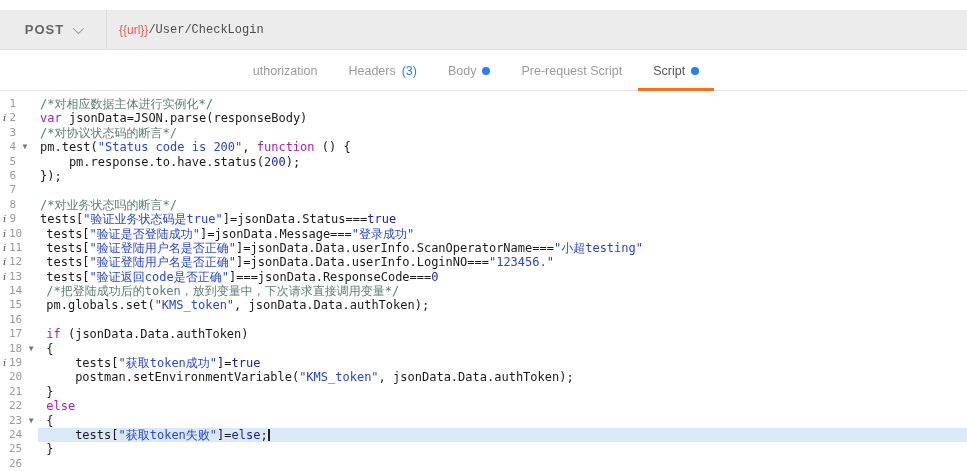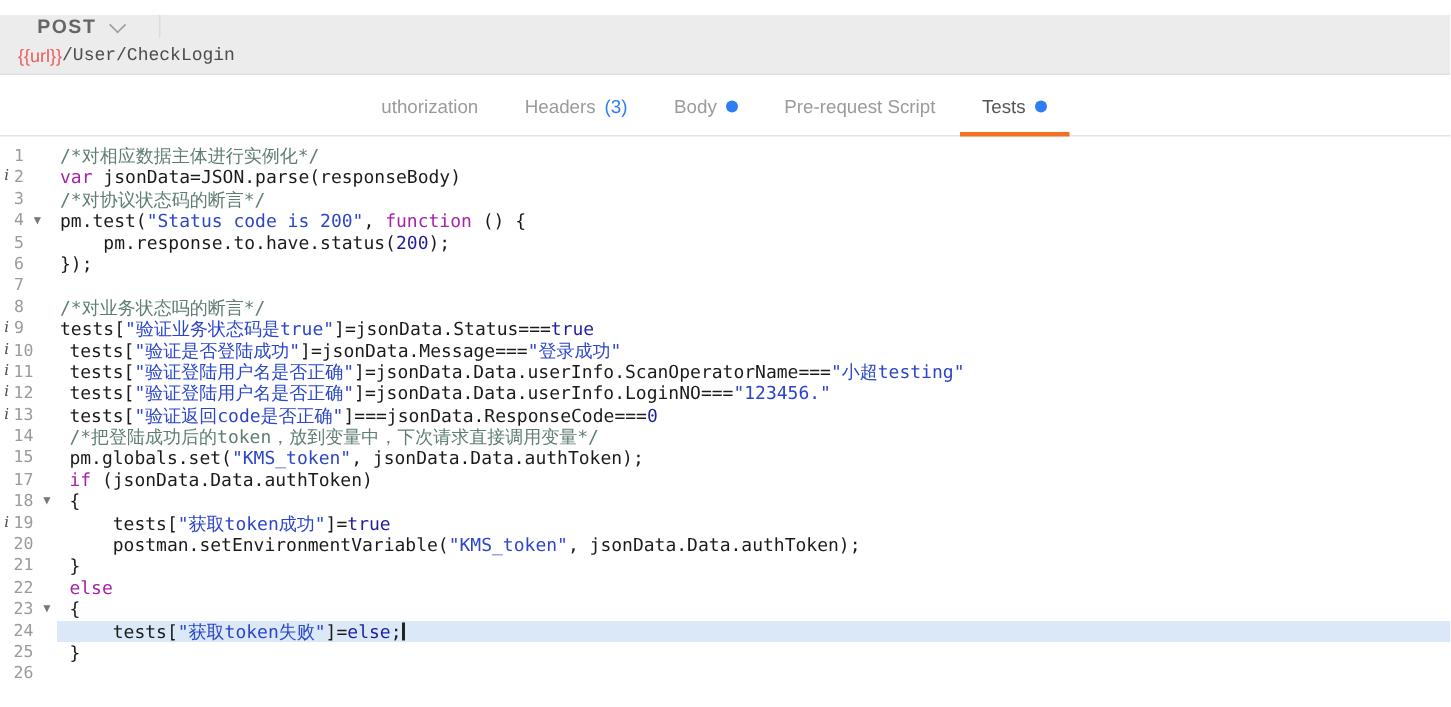--- a/index.html
+++ b/index.html
@@ -2,21 +2,21 @@
 <html style="--accent-orange: #f47023; --accent-blue: #2d7ef0; --url-var: #ed5a5f; --active-line-bg: #dbe8f7; --syn-d: #1a1a1a; --syn-k: #a822a8; --syn-s: #2b46c8; --syn-a: #1d1d9e; --syn-c: #5f7d72;"><head>
 <meta charset="utf-8">
 <style>
   * { box-sizing: border-box; margin: 0; padding: 0; }
   html,body { width: 967px; height: 471px; overflow: hidden; background:#fff;
               font-family: "Liberation Sans", sans-serif; }
 
   
   .top-strip { height: 10px; background: #fff; }
   .request-bar { height: 40px; background: #ececec; display: flex; align-items: stretch;
-                 border-bottom: 1px solid #e2e2e2; flex-direction: column; }
+                 border-bottom: 1px solid #e2e2e2; }
   .method-box { width: 107px; display: flex; align-items: center; justify-content: center;
                 gap: 9px; border-right: 1px solid #dcdcdc; cursor: pointer; }
   .method-label { font-size: 13px; font-weight: 700; letter-spacing: 1px; color: #666; }
   .chev { width: 8px; height: 8px; border-right: 1.5px solid #9a9a9a;
           border-bottom: 1.5px solid #9a9a9a; transform: rotate(45deg) translateY(-2px); }
   .url-box { flex: 1; display: flex; align-items: center; padding-left: 12px;
              font-size: 12px; cursor: text; }
   .url-var  { color: var(--url-var); }
   .url-path { color: #4c4c4c; font-family: Liberation Mono, monospace; }
 
@@ -78,21 +78,21 @@
       <span class="tab-count">(3)</span>
     </div>
     <div class="tab">
       <span>Body</span>
       <span class="tab-dot"></span>
     </div>
     <div class="tab">
       <span>Pre-request Script</span>
     </div>
     <div class="tab active">
-      <span>Tests</span>
+      <span>Script</span>
       <span class="tab-dot"></span>
       <span class="tab-underline"></span>
     </div>
   </div>
 
 <div class="editor">
   <div>
       <div class="cm-line">
         <div class="gutter">
           <span class="warn"></span>
@@ -209,20 +209,28 @@
         <div class="gutter">
           <span class="warn"></span>
           <span class="lnum">15</span>
           <span class="fold"></span>
         </div>
         <span class="code"><span class="tk-d">pm.globals.set(</span><span class="tk-s">"KMS_token"</span><span class="tk-d">, jsonData.Data.authToken);</span></span>
       </div>
       <div class="cm-line">
         <div class="gutter">
           <span class="warn"></span>
+          <span class="lnum">16</span>
+          <span class="fold"></span>
+        </div>
+        <span class="code"></span>
+      </div>
+      <div class="cm-line">
+        <div class="gutter">
+          <span class="warn"></span>
           <span class="lnum">17</span>
           <span class="fold"></span>
         </div>
         <span class="code"><span class="tk-k">if</span><span class="tk-d"> (jsonData.Data.authToken)</span></span>
       </div>
       <div class="cm-line">
         <div class="gutter">
           <span class="warn"></span>
           <span class="lnum">18</span>
           <span class="fold">▼</span>

